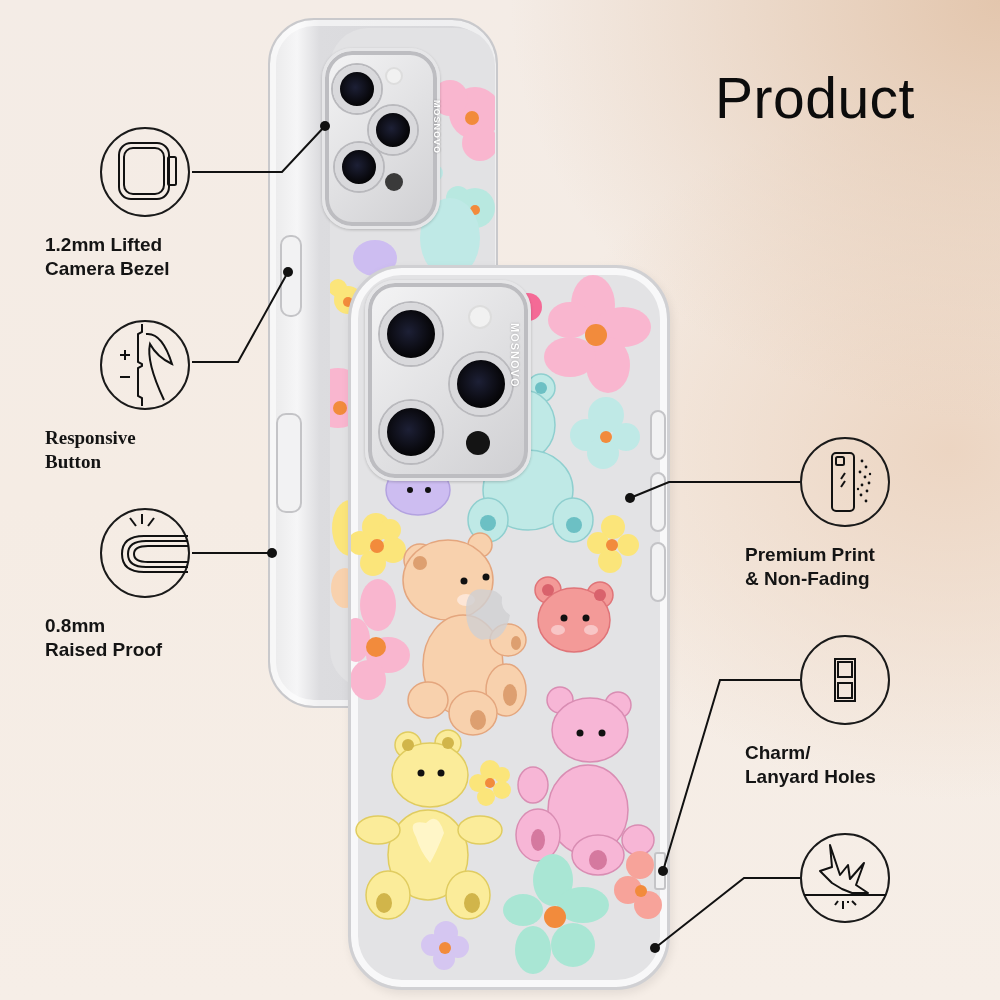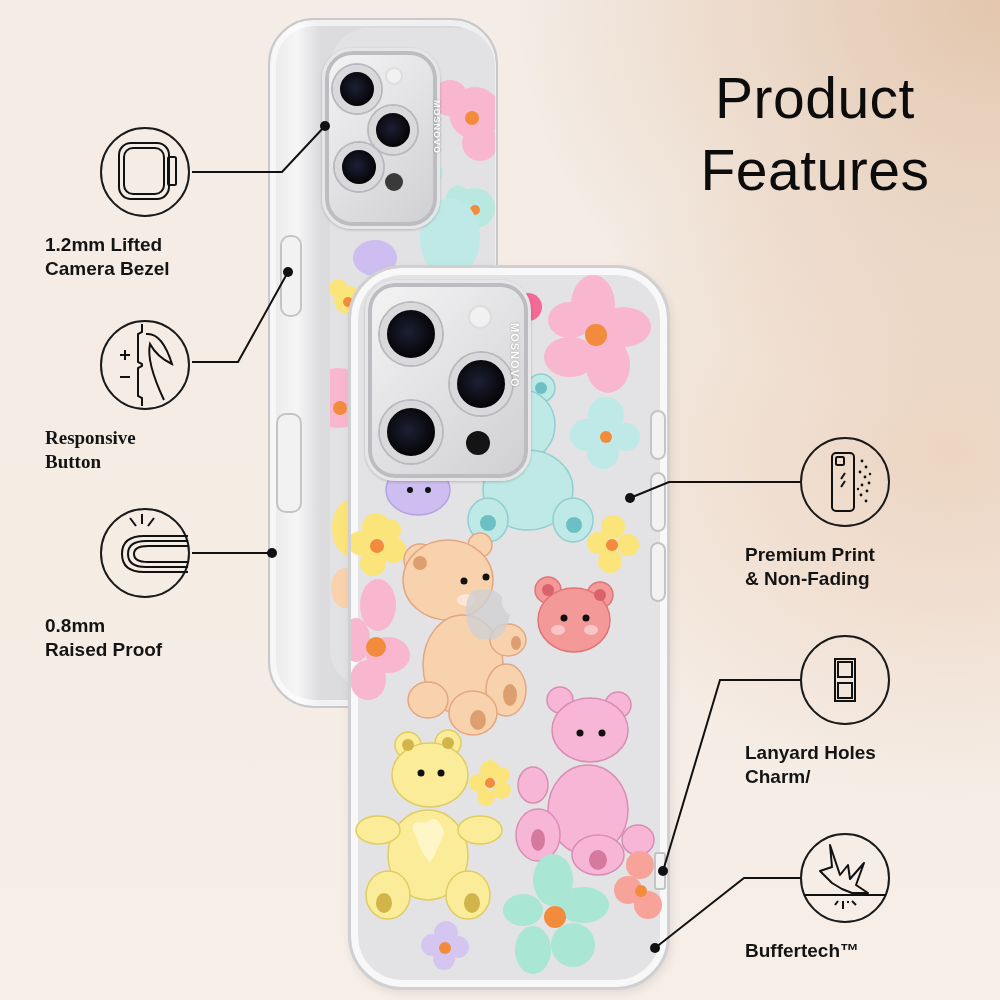--- a/index.html
+++ b/index.html
@@ -58,21 +58,20 @@
     position:absolute; writing-mode:vertical-rl; font-size:11px; font-weight:bold;
     color:#ffffff; letter-spacing:1px; text-shadow:0 0 2px rgba(0,0,0,0.35);
   }
   .side-btn { position:absolute; border:2px solid #c4c4c7; border-radius:10px; background:#f2f2f3; box-sizing:border-box; }
 </style>
 </head>
 <body>
 
 <div class="title">
   <div>Product</div>
-  <div>Features</div>
 </div>
 
 <div class="phone phone-back">
   <div style="position:absolute;left:60px;top:8px;width:165px;height:660px;border-radius:38px;background:#e2e2e4;overflow:hidden;">
     <svg width="165" height="660" viewBox="0 0 165 660">
       <g fill="#f9b6cf">
           <circle cx="145" cy="85" r="26"></circle>
           <circle cx="120" cy="70" r="18"></circle>
           <circle cx="150" cy="115" r="18"></circle>
         </g>
@@ -396,34 +395,33 @@
   <div class="ring">
     <svg viewBox="0 0 86 86">
         <g stroke="#111" stroke-width="2" fill="none">
       <rect x="33" y="22" width="20" height="42"></rect>
       <rect x="36" y="25" width="14" height="15"></rect>
       <rect x="36" y="46" width="14" height="15"></rect>
     </g>
       </svg>
   </div>
   <div class="label">
+    <div>Charm/</div>
     <div>Lanyard Holes</div>
-    <div>Charm/</div>
   </div>
 </div>
 
 <div class="feature" style="left:745px;top:833px;">
   <div class="ring">
     <svg viewBox="0 0 86 86">
         <g stroke="#111" stroke-width="2" fill="none" stroke-linejoin="round">
       <path d="M18 36 L30 48 L40 54 L50 58 L66 58 L54 50 L62 28 L48 44 L46 30 L38 40 L28 10 L30 32 Z"></path>
       <line x1="2" y1="60" x2="84" y2="60"></line>
       <line x1="33" y1="70" x2="36" y2="66"></line>
           <line x1="41" y1="74" x2="41" y2="66"></line>
       <line x1="46" y1="66" x2="46" y2="68"></line>
           <line x1="50" y1="66" x2="54" y2="70"></line>
     </g>
       </svg>
   </div>
   <div class="label">
-    <div>Buffertech™</div>
   </div>
 </div>
 
 </body></html>

